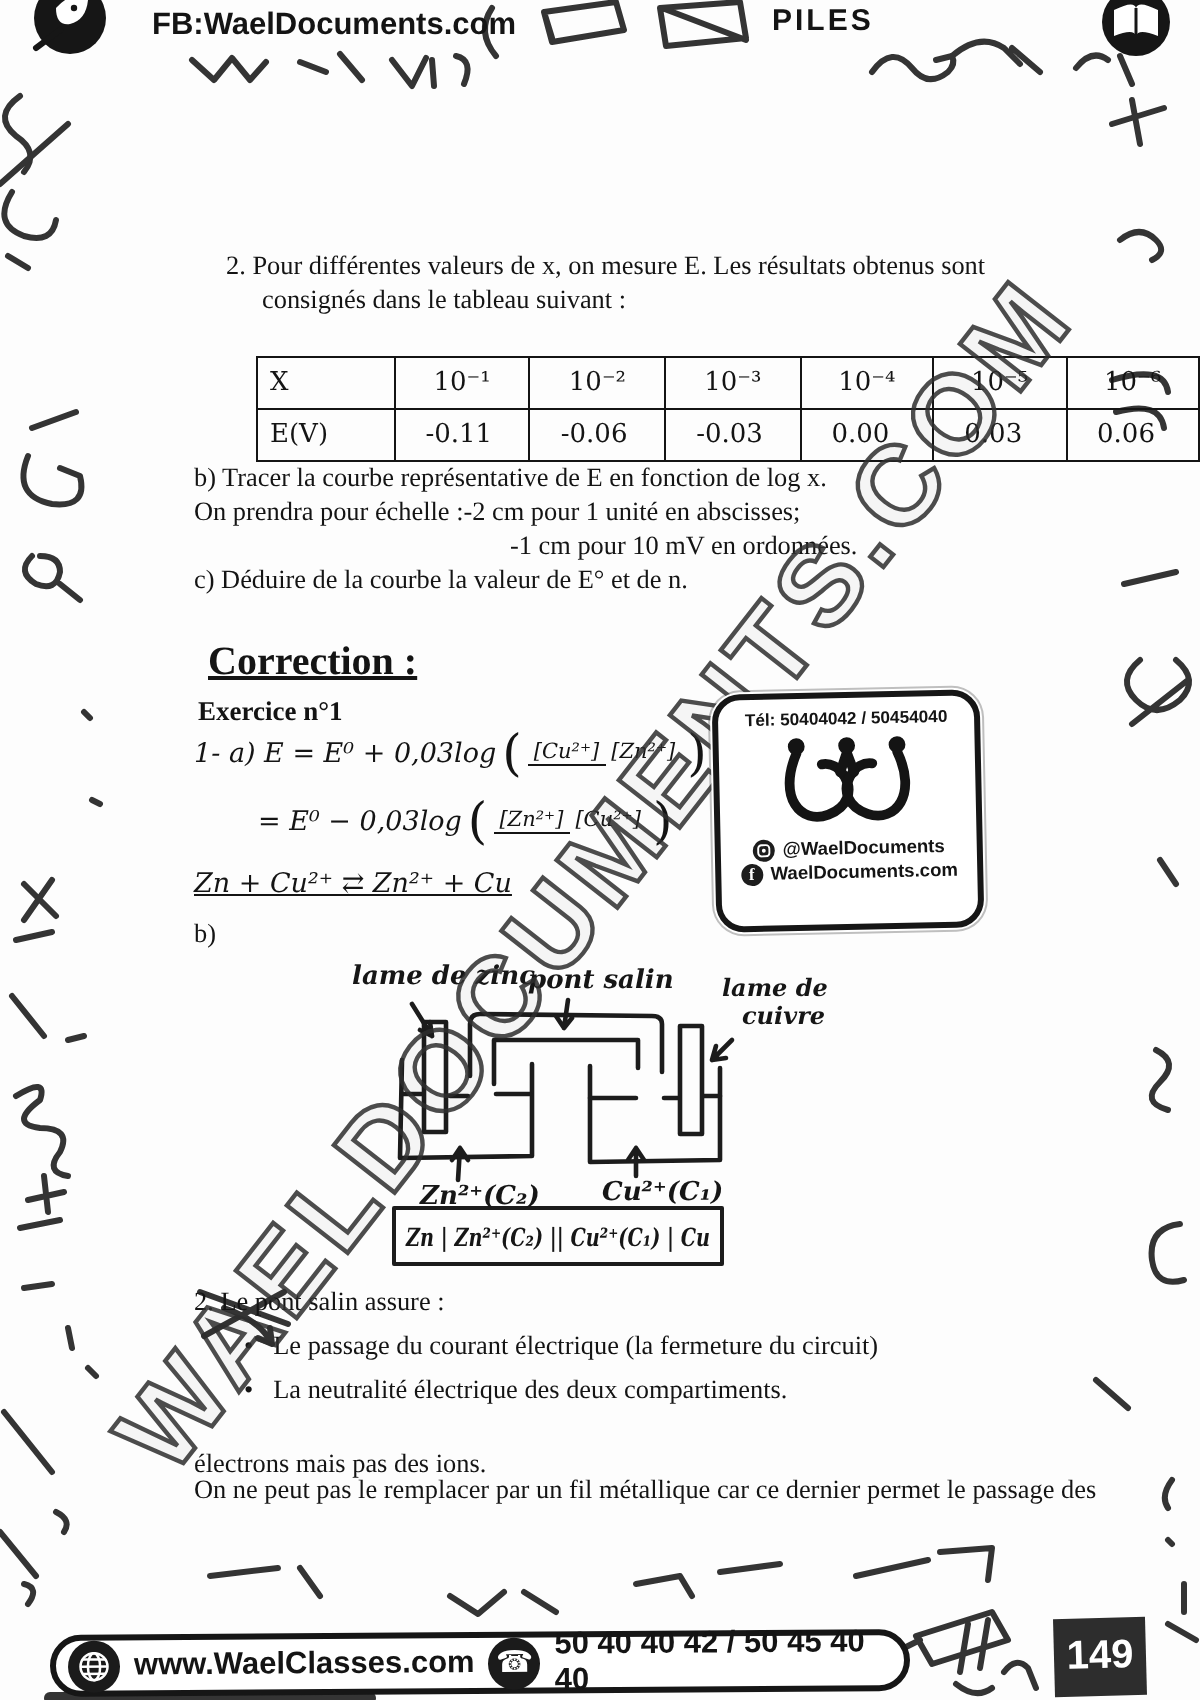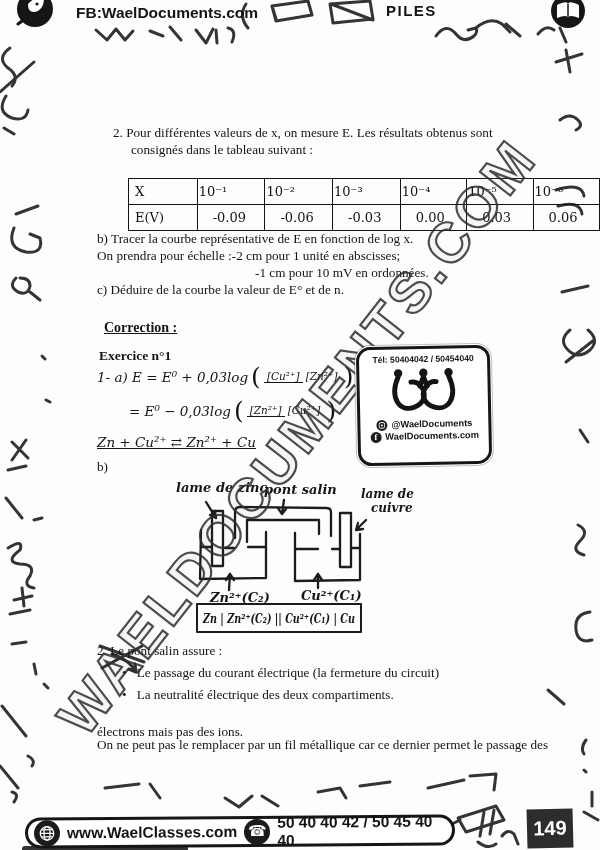--- a/index.html
+++ b/index.html
@@ -21,27 +21,27 @@
              letter-spacing:4px;color:rgba(0,0,0,0.04);-webkit-text-stroke:2.2px #2e2e2e;
              white-space:nowrap;z-index:6;pointer-events:none;opacity:.85;}
   
   .bodytext{font-size:13.2px;line-height:17px;z-index:3;}
   .q-intro-1{left:113px;top:124px;}
   .q-intro-2{left:131px;top:141px;}
   .exo-table{left:128px;top:178px;border-collapse:collapse;z-index:3;
              font-family:"DejaVu Serif",serif;font-size:13px;}
   .exo-table td{border:1.4px solid #141414;height:23px;}
   .exo-table td.lab{width:74px;text-align:left;padding-left:6px;}
-  .exo-table td.val{width:58px;text-align:left;}
+  .exo-table td.val{width:58px;text-align:center;}
   .exo-table tr.erow td.val{text-align:left;padding-left:15px;}
   .qa{left:97px;top:230px;width:470px;}
   .qa .ind{margin-left:158px;}
   .mathb{font-family:"DejaVu Serif",serif;font-weight:bold;font-style:italic;}
   
-  .corr-head{left:104px;top:320px;font-weight:bold;font-size:14px;text-decoration:underline;z-index:3;text-align:center;}
+  .corr-head{left:104px;top:320px;font-weight:bold;font-size:20px;text-decoration:underline;z-index:3;text-align:center;}
   .exo-title{left:99px;top:348px;font-weight:bold;font-size:13.5px;z-index:3;}
   .eq{font-family:"DejaVu Serif",serif;font-style:italic;font-size:13.5px;z-index:3;
       display:flex;align-items:center;gap:3px;}
   .eq1{left:97px;top:364px;}
   .eq2{left:129px;top:398px;}
   .eq3{left:97px;top:434px;font-size:13.5px;text-decoration:underline;}
   .itemb{left:97px;top:458px;z-index:3;}
   .frac{display:inline-flex;flex-direction:row;text-align:center;font-size:10.5px;
         line-height:1.2;vertical-align:middle;}
   .fnum{border-bottom:1.3px solid #141414;padding:0 3px;}
@@ -158,21 +158,21 @@
       <td class="lab">X</td>
       <td class="val">10⁻¹</td>
       <td class="val">10⁻²</td>
       <td class="val">10⁻³</td>
       <td class="val">10⁻⁴</td>
       <td class="val">10⁻⁵</td>
       <td class="val">10⁻⁶</td>
     </tr>
     <tr class="erow">
       <td class="lab">E(V)</td>
-      <td class="val">-0.09</td>
+      <td class="val">-0.11</td>
       <td class="val">-0.06</td>
       <td class="val">-0.03</td>
       <td class="val">0.00</td>
       <td class="val">0.03</td>
       <td class="val">0.06</td>
     </tr>
   </tbody>
     </table>
 
   <div class="abs bodytext qa">

